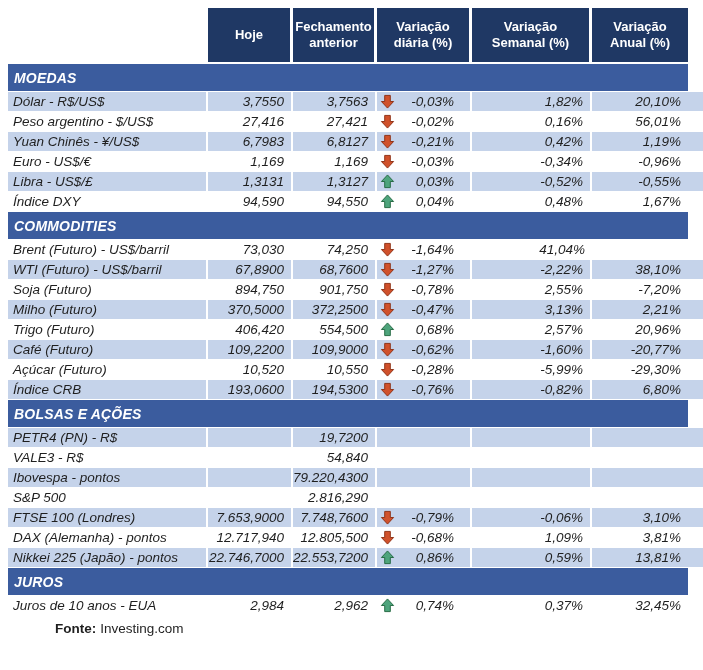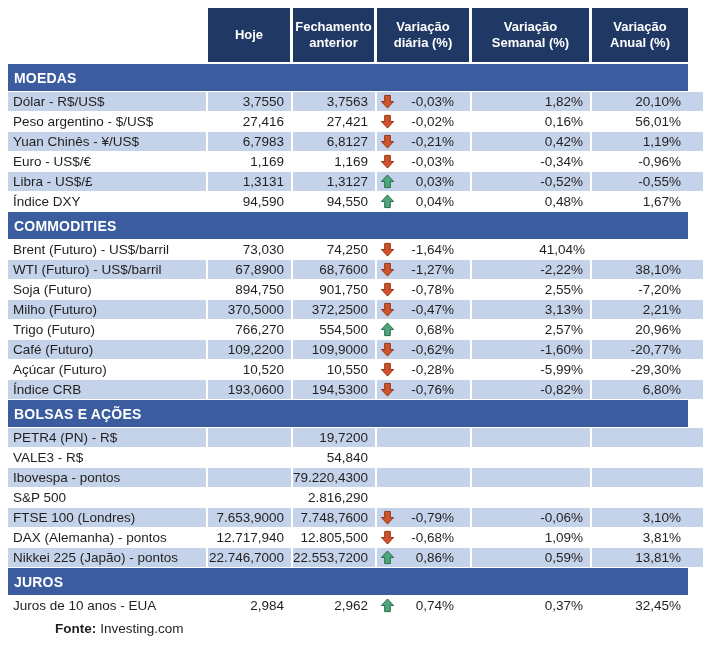--- a/index.html
+++ b/index.html
@@ -37,21 +37,21 @@
     font-size: 13px;
     font-weight: bold;
     text-align: center;
     line-height: 1.25;
     display: flex;
     align-items: center;
     justify-content: center;
     padding: 2px 4px;
   }
   .hcell:not(:last-child) { border-right: 3px solid #ffffff; }
-  #table-body { margin-top: 2px; }
+  #table-body { margin-top: 2px; font-style: italic; }
   .section-bar {
     box-sizing: border-box;
     width: 680px;
     height: 28px;
     background: var(--section-bg);
     border-bottom: 1px solid #ffffff;
     color: #ffffff;
     font-size: 14px;
     font-weight: bold;
     display: flex;
@@ -262,21 +262,21 @@
               <path d="M8 15 L1.5 8 H5 V1.5 H11 V8 H14.5 Z" fill="#D0512B" stroke="#8C2E12" stroke-width="1" stroke-linejoin="round"></path>
             </svg>
           </span>
           <span class="val">-0,47%</span>
         </div>
         <div class="cell num">3,13%</div>
         <div class="cell num">2,21%</div>
       </div>
       <div class="row">
         <div class="cell label">Trigo (Futuro)</div>
-        <div class="cell num">766,270</div>
+        <div class="cell num">406,420</div>
         <div class="cell num">554,500</div>
         <div class="cell diaria">
           <span class="arrow-wrap">
             <svg width="15" height="15" viewBox="0 0 16 16">
               <path d="M8 1 L14.5 8 H11 V14.5 H5 V8 H1.5 Z" fill="#4EA47C" stroke="#21663F" stroke-width="1" stroke-linejoin="round"></path>
             </svg>
           </span>
           <span class="val">0,68%</span>
         </div>
         <div class="cell num">2,57%</div>

